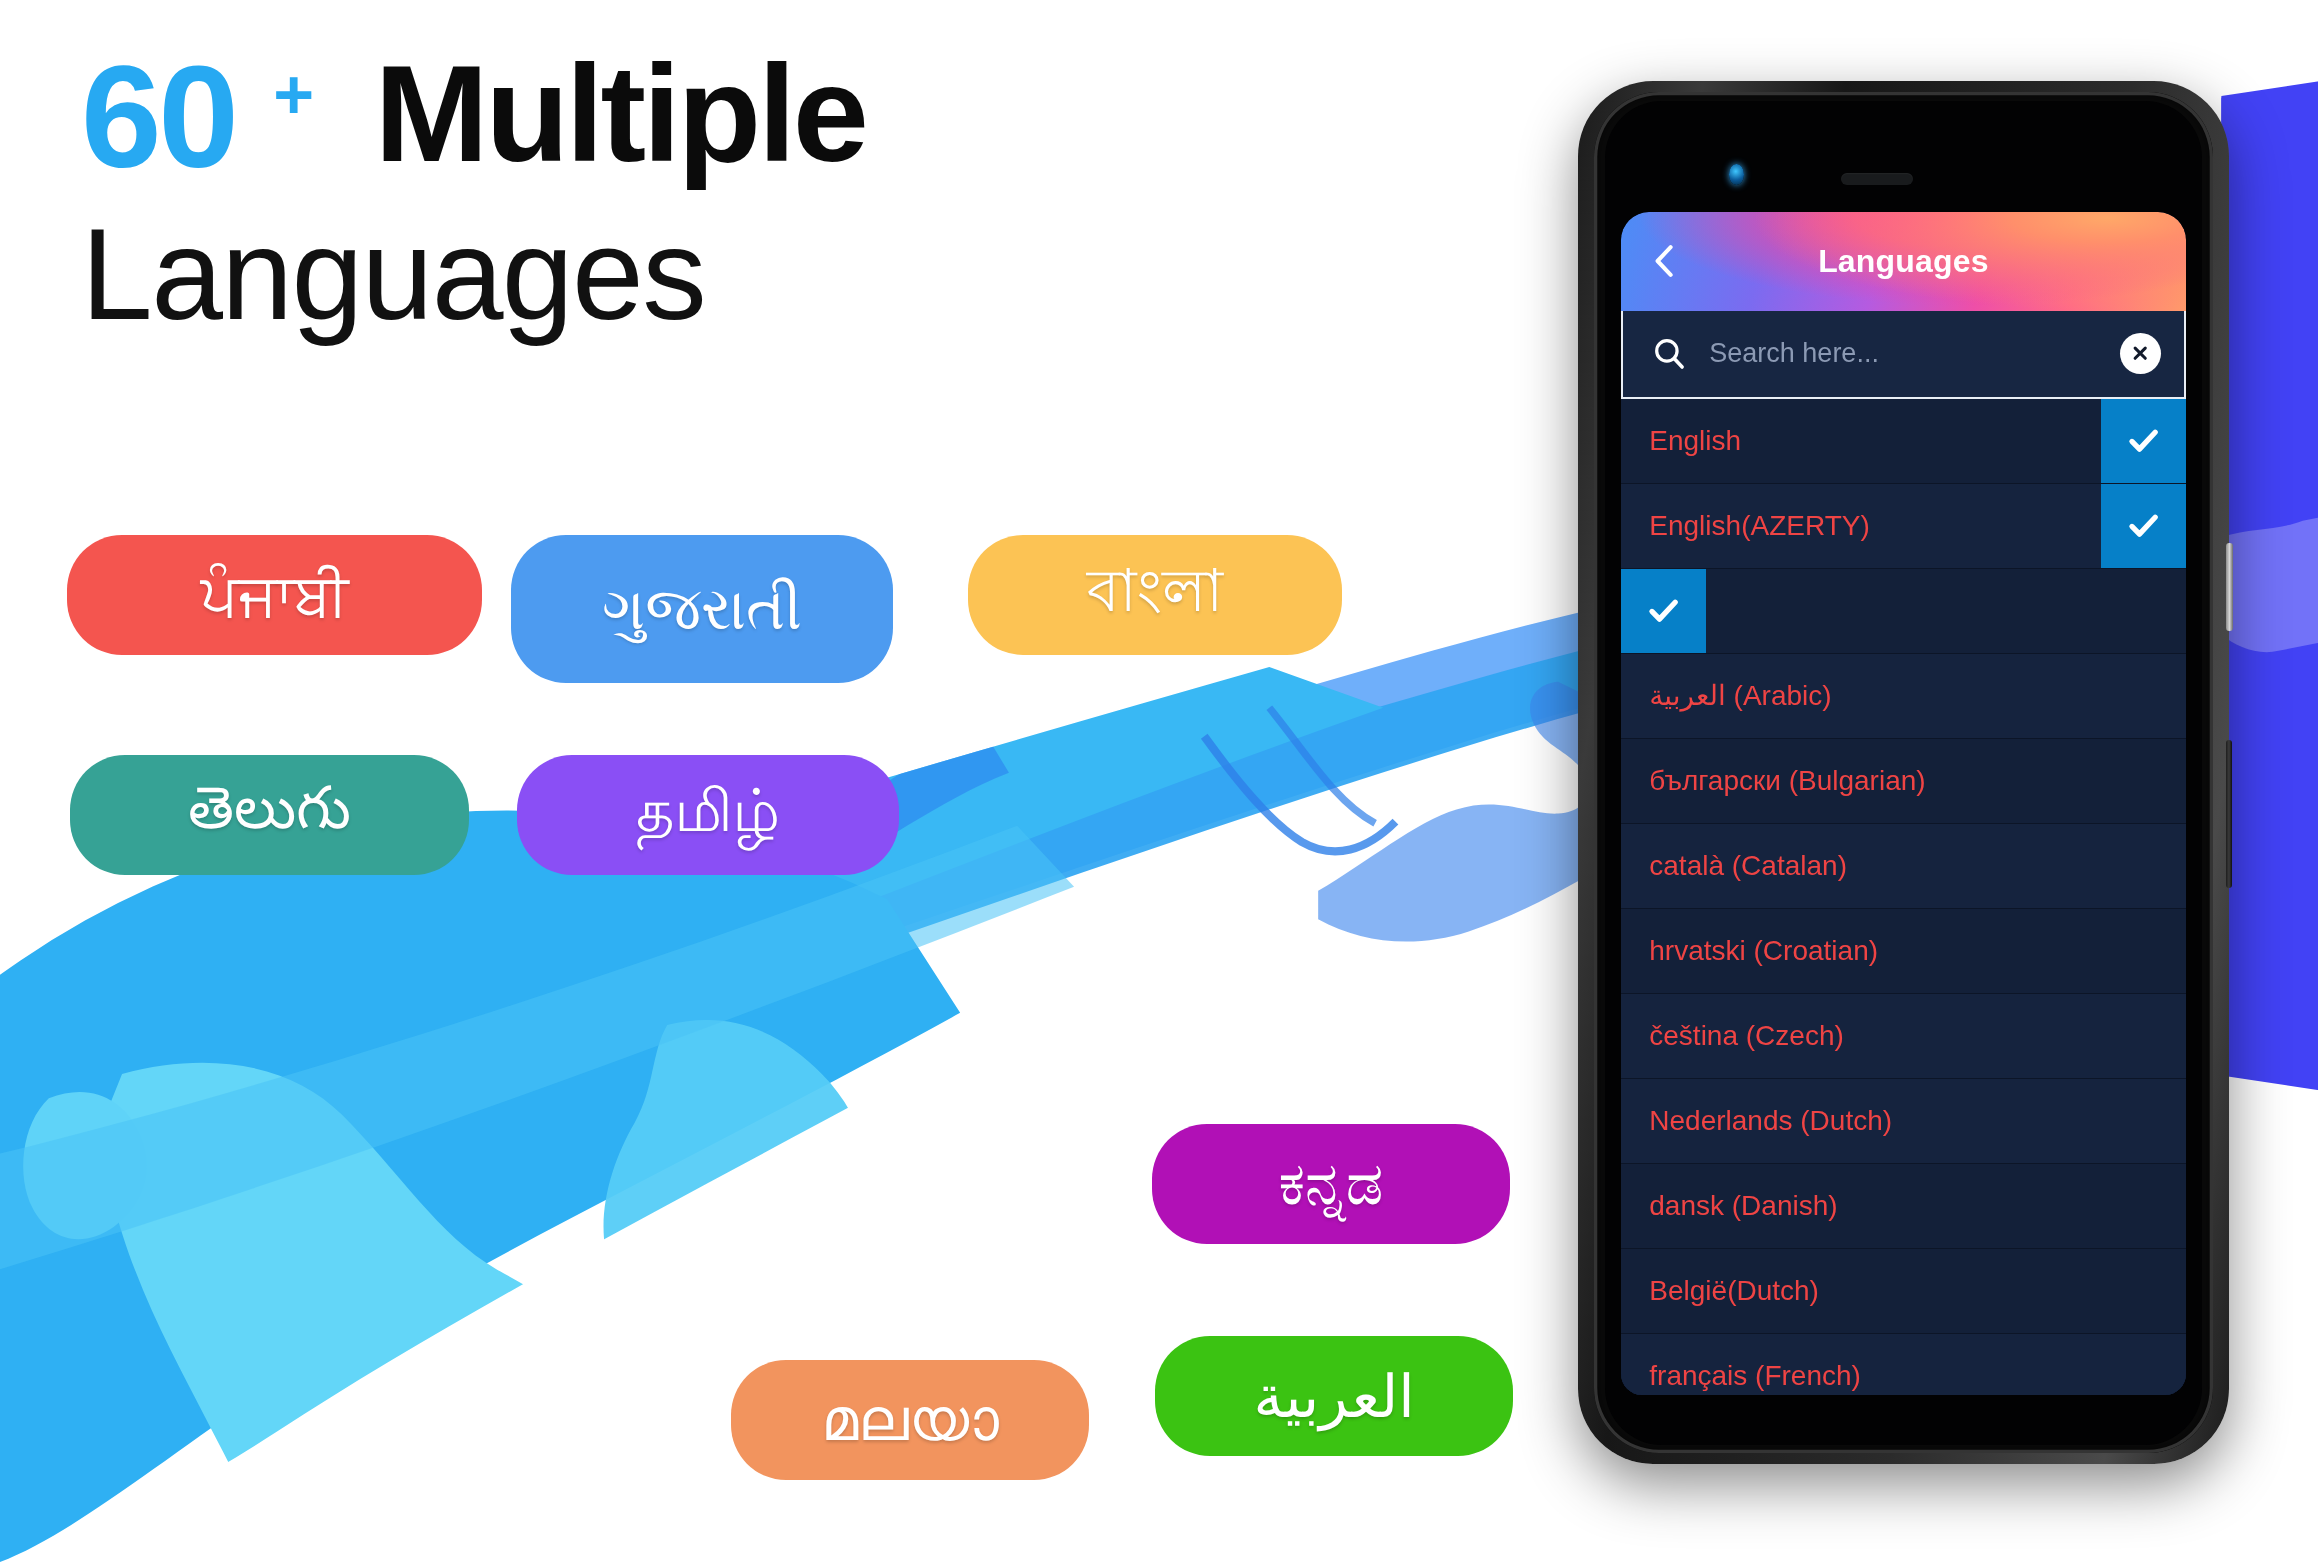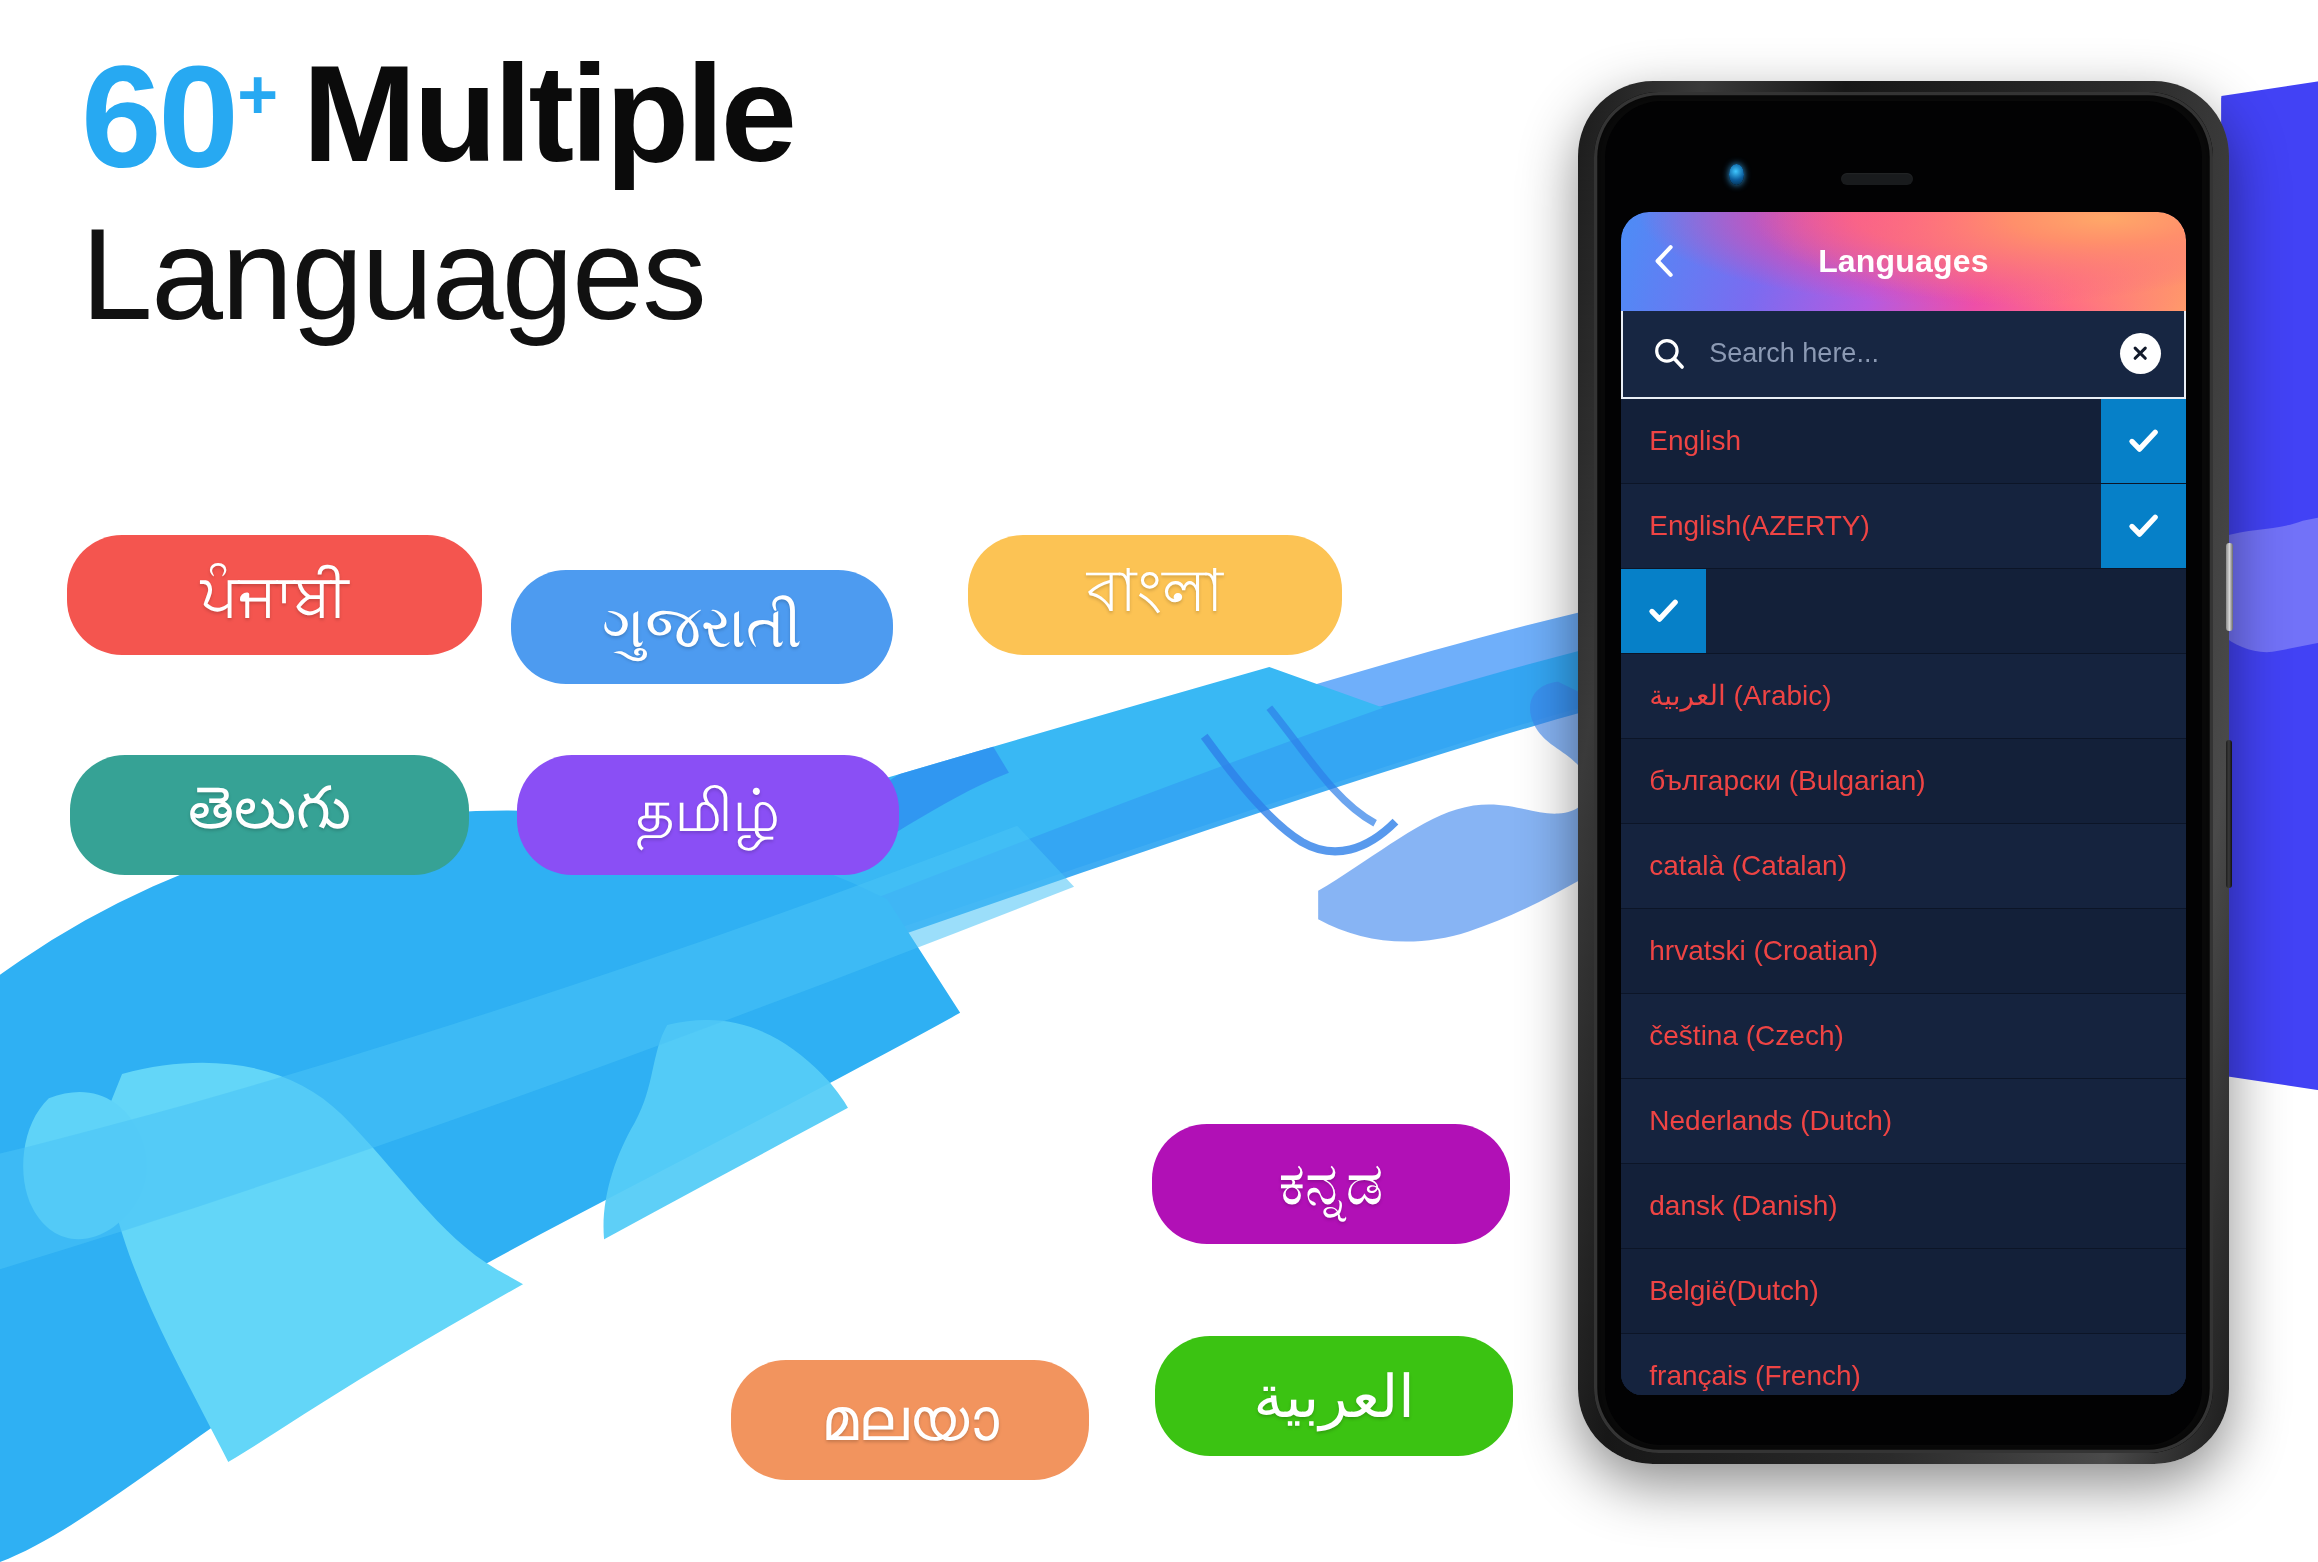--- a/index.html
+++ b/index.html
@@ -9,21 +9,21 @@
     font-family:"Liberation Sans", sans-serif;
     overflow:hidden;
     position:relative;
   }
 
   
   #bg-art { position:absolute; inset:0; width:2319px; height:1562px; z-index:0; }
 
   
   .headline-block { position:absolute; left:81px; top:49px; z-index:5; }
-  .headline-row1 { display:flex; align-items:flex-start; line-height:0.95; }
+  .headline-row1 { display:flex; align-items:flex-start; line-height:0.95;gap:36px; }
   .h-60 {
     font-size:145px; font-weight:700; color:#27A9F2;
     letter-spacing:-3.3px; font-family:"Liberation Sans", sans-serif;
   }
   .h-plus {
     font-size:70px; font-weight:700; color:#27A9F2;
     line-height:1; margin-top:11.4px; margin-left:1.6px;
   }
   .h-multiple {
     font-size:137px; font-weight:700; color:#0b0b0b;
@@ -218,21 +218,21 @@
     <span class="h-plus">+</span>
     <span class="h-multiple">Multiple</span>
   </div>
   <div class="h-languages">Languages</div>
 </div>
 
 <div id="pill-layer">
     <div class="pill" style="left: 67px; top: 535px; width: 415px; height: 120px; background: rgb(244, 85, 79); font-size: 59px;">
       <span>ਪੰਜਾਬੀ</span>
     </div>
-    <div class="pill" style="left: 511px; top: 535px; width: 382px; height: 114px; background: rgb(77, 155, 240); font-size: 59px; margin-top: 35px;">
+    <div class="pill" style="left: 511px; top: 535px; width: 382px; height: 148px; background: rgb(77, 155, 240); font-size: 59px;">
       <span>ગુજરાતી</span>
     </div>
     <div class="pill" style="left: 968px; top: 535px; width: 374px; height: 120px; background: rgb(252, 195, 84); font-size: 59px;">
       <span>বাংলা</span>
     </div>
     <div class="pill" style="left: 70px; top: 755px; width: 399px; height: 120px; background: rgb(54, 162, 149); font-size: 59px;">
       <span>తెలుగు</span>
     </div>
     <div class="pill" style="left: 517px; top: 755px; width: 382px; height: 120px; background: rgb(138, 79, 245); font-size: 59px;">
       <span>தமிழ்</span>

